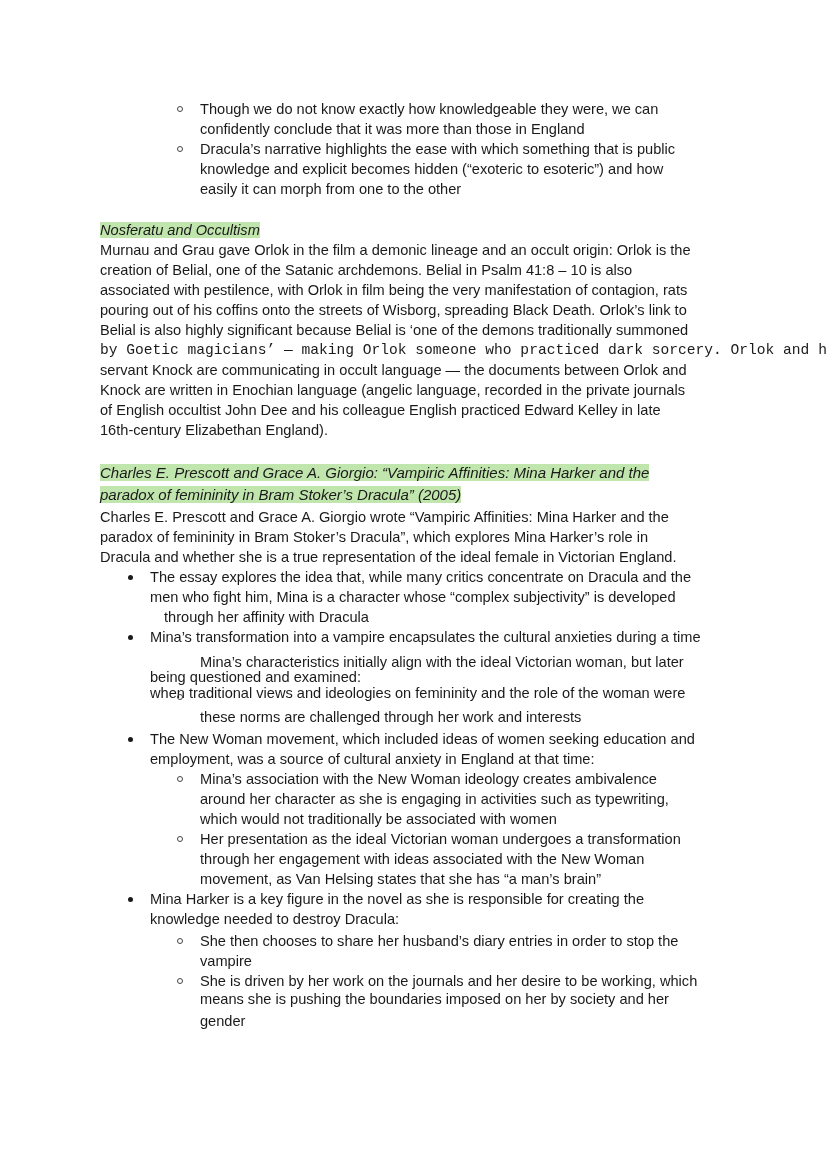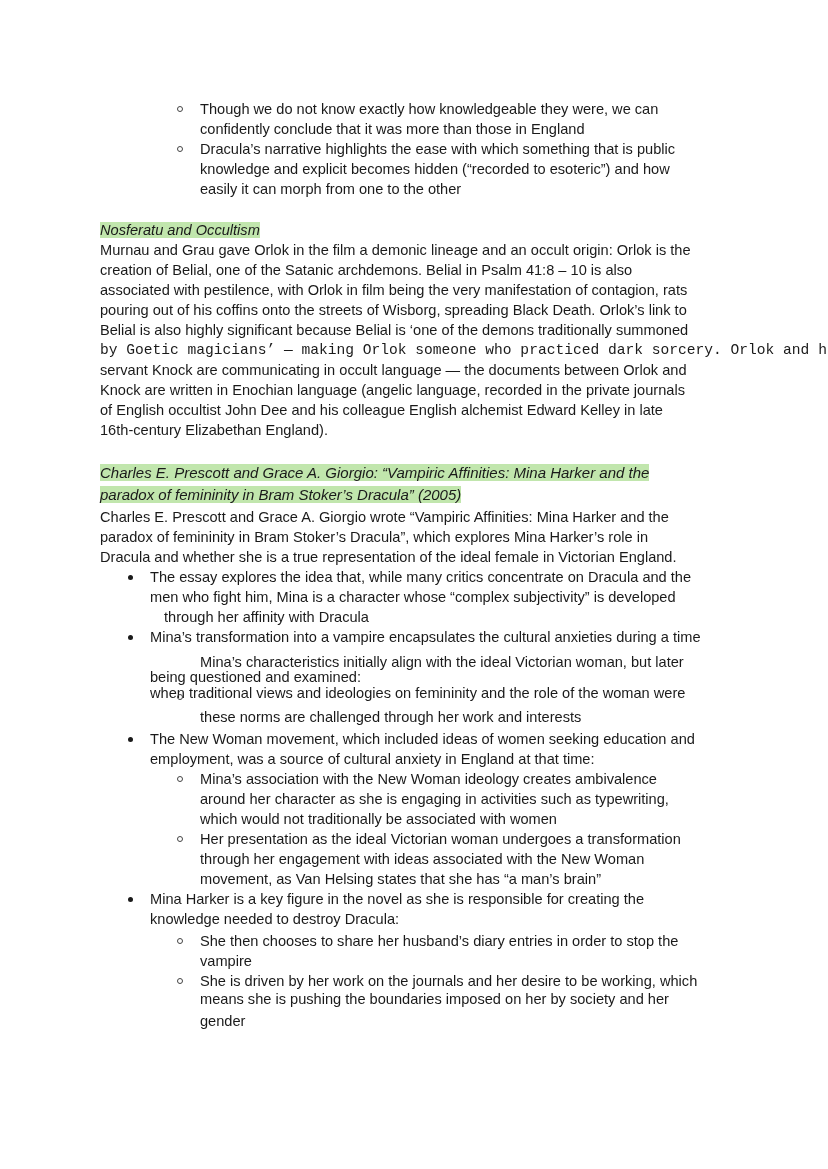--- a/index.html
+++ b/index.html
@@ -20,37 +20,37 @@
 <body>
 
 <div class="page">
 
   <div>
     <span class="circ" style="left:177px;top:106px;"></span>
     <div class="ln l2" style="top:99px;">Though we do not know exactly how knowledgeable they were, we can</div>
     <div class="ln l2" style="top:119px;">confidently conclude that it was more than those in England</div>
     <span class="circ" style="left:177px;top:146px;"></span>
     <div class="ln l2" style="top:139px;">Dracula’s narrative highlights the ease with which something that is public</div>
-    <div class="ln l2" style="top:159px;">knowledge and explicit becomes hidden (“recorded to esoteric”) and how</div>
+    <div class="ln l2" style="top:159px;">knowledge and explicit becomes hidden (“exoteric to esoteric”) and how</div>
     <div class="ln l2" style="top:179px;">easily it can morph from one to the other</div>
   </div>
 
   <div>
     <div class="ln l0" style="top:220px;">
       <span class="hl h1">Nosferatu and Occultism</span>
     </div>
     <div class="ln l0" style="top:240px;">Murnau and Grau gave Orlok in the film a demonic lineage and an occult origin: Orlok is the</div>
     <div class="ln l0" style="top:260px;">creation of Belial, one of the Satanic archdemons. Belial in Psalm 41:8 – 10 is also</div>
     <div class="ln l0" style="top:280px;">associated with pestilence, with Orlok in film being the very manifestation of contagion, rats</div>
     <div class="ln l0" style="top:300px;">pouring out of his coffins onto the streets of Wisborg, spreading Black Death. Orlok’s link to</div>
     <div class="ln l0" style="top:320px;">Belial is also highly significant because Belial is ‘one of the demons traditionally summoned</div>
     <div class="ln l0" style="top:340px;font-family:Liberation Mono, monospace;">by Goetic magicians’ — making Orlok someone who practiced dark sorcery. Orlok and his</div>
     <div class="ln l0" style="top:360px;">servant Knock are communicating in occult language — the documents between Orlok and</div>
     <div class="ln l0" style="top:380px;">Knock are written in Enochian language (angelic language, recorded in the private journals</div>
-    <div class="ln l0" style="top:400px;">of English occultist John Dee and his colleague English alchemist Edward Kelley in late</div>
+    <div class="ln l0" style="top:400px;">of English occultist John Dee and his colleague English practiced Edward Kelley in late</div>
     <div class="ln l0" style="top:420px;">16th-century Elizabethan England).</div>
   </div>
 
   <div>
     <div class="ln l0 h2" style="top:462px;">
       <span class="hl">Charles E. Prescott and Grace A. Giorgio: “Vampiric Affinities: Mina Harker and the</span>
     </div>
     <div class="ln l0 h2" style="top:484px;">
       <span class="hl">paradox of femininity in Bram Stoker’s Dracula” (2005)</span>
     </div>

